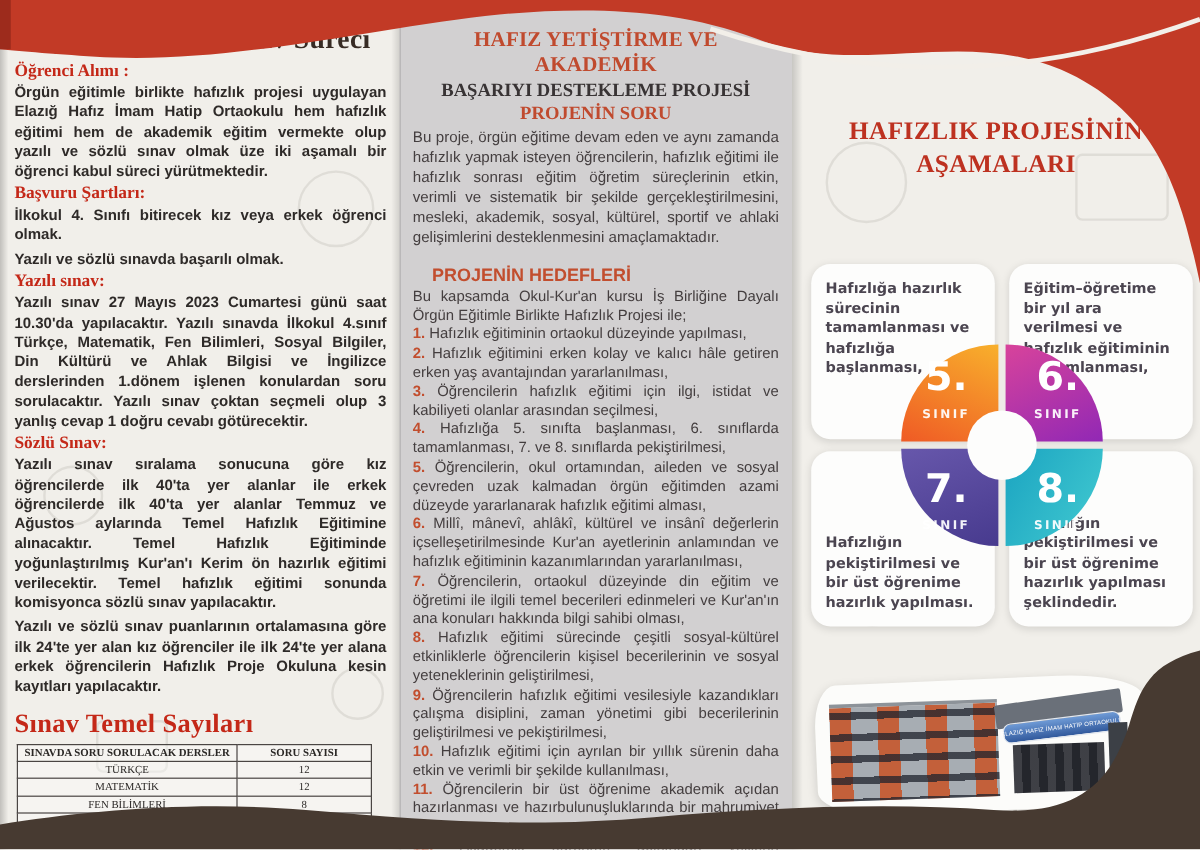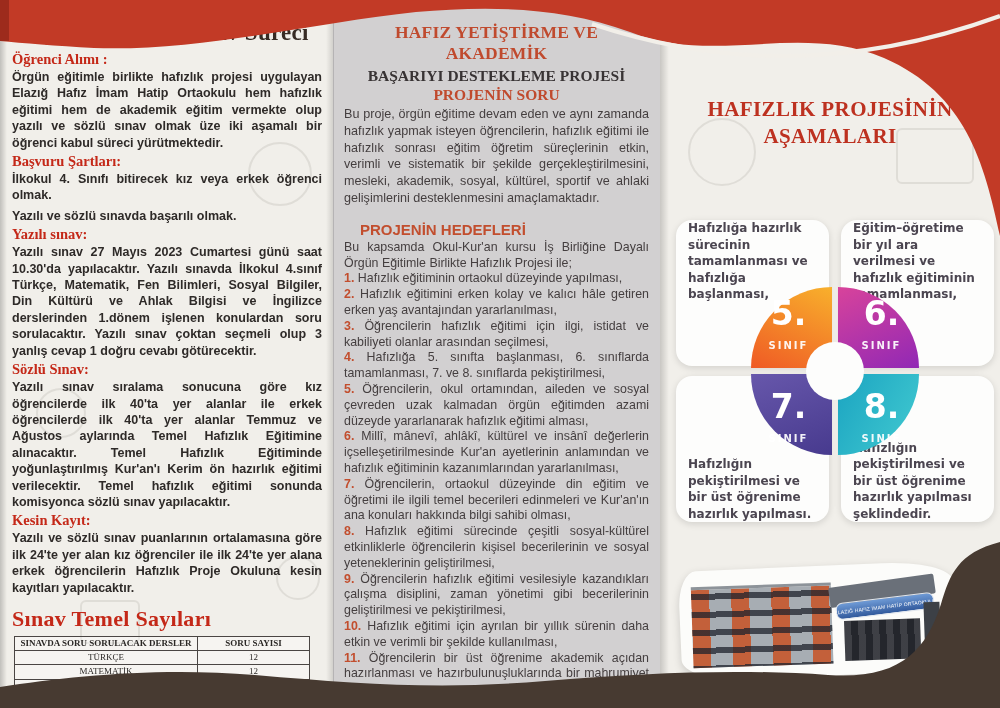--- a/index.html
+++ b/index.html
@@ -48,21 +48,21 @@
   .goal{font-size:12.4px;line-height:15.8px;color:#443e3f;text-align:justify;margin:0;}
   .gnum{color:#c24e2e;font-weight:bold;}
 
   
   .panel-right{position:absolute;left:660px;top:0;width:340px;height:708px;z-index:2;}
   .rtitle{margin:96px 0 0;text-align:center;font:bold 21px "Liberation Serif",serif;
           color:#bd3120;line-height:27px;letter-spacing:.4px;}
 
   .stages{position:absolute;left:16px;top:220px;width:318px;height:302px;}
   .card{position:absolute;width:153px;height:146px;background:#fdfdfc;border-radius:16px;
-        box-shadow:0 2px 7px rgba(0,0,0,.13);box-sizing:border-box;padding:0 12px;
+        box-shadow:0 2px 7px rgba(0,0,0,.13);box-sizing:border-box;padding:12px 12px;
         display:flex;}
   .card.c1{left:0;top:0;align-items:flex-start;}
   .card.c2{left:165px;top:0;align-items:flex-start;}
   .card.c3{left:0;top:156px;align-items:flex-end;}
   .card.c4{left:165px;top:156px;align-items:flex-end;}
   .ctext{font-family:"DejaVu Sans",sans-serif;font-size:12px;font-weight:bold;
          color:#4b4550;line-height:16.5px;}
 
   .donut{position:absolute;left:75px;top:67px;width:168px;height:168px;}
   .q{position:absolute;width:81px;height:81px;display:flex;align-items:center;justify-content:center;}
@@ -145,21 +145,20 @@
     <div class="sh">Başvuru Şartları:</div>
     <p class="sb">İlkokul 4. Sınıfı bitirecek kız veya erkek öğrenci olmak.</p>
     <p class="sb">Yazılı ve sözlü sınavda başarılı olmak.</p>
 
     <div class="sh">Yazılı sınav:</div>
     <p class="sb">Yazılı sınav 27 Mayıs 2023 Cumartesi günü saat 10.30'da yapılacaktır. Yazılı sınavda İlkokul 4.sınıf Türkçe, Matematik, Fen Bilimleri, Sosyal Bilgiler, Din Kültürü ve Ahlak Bilgisi ve İngilizce derslerinden 1.dönem işlenen konulardan soru sorulacaktır. Yazılı sınav çoktan seçmeli olup 3 yanlış cevap 1 doğru cevabı götürecektir.</p>
 
     <div class="sh">Sözlü Sınav:</div>
     <p class="sb">Yazılı sınav sıralama sonucuna göre kız öğrencilerde ilk 40'ta yer alanlar ile  erkek öğrencilerde ilk 40'ta yer alanlar Temmuz ve Ağustos aylarında Temel Hafızlık Eğitimine alınacaktır. Temel Hafızlık Eğitiminde yoğunlaştırılmış Kur'an'ı Kerim ön hazırlık eğitimi verilecektir. Temel hafızlık eğitimi sonunda komisyonca  sözlü sınav yapılacaktır.</p>
 
-    <div class="sh">Kesin Kayıt:</div>
     <p class="sb">Yazılı ve sözlü sınav puanlarının ortalamasına göre ilk 24'te yer alan kız öğrenciler ile ilk 24'te yer alana erkek öğrencilerin Hafızlık Proje Okuluna kesin kayıtları yapılacaktır.</p>
 
     <div class="lp-table-title">Sınav Temel Sayıları</div>
     <table class="lp-table">
       <colgroup>
           <col style="width:62%">
           <col style="width:38%">
         </colgroup>
       <tbody>
           <tr>

